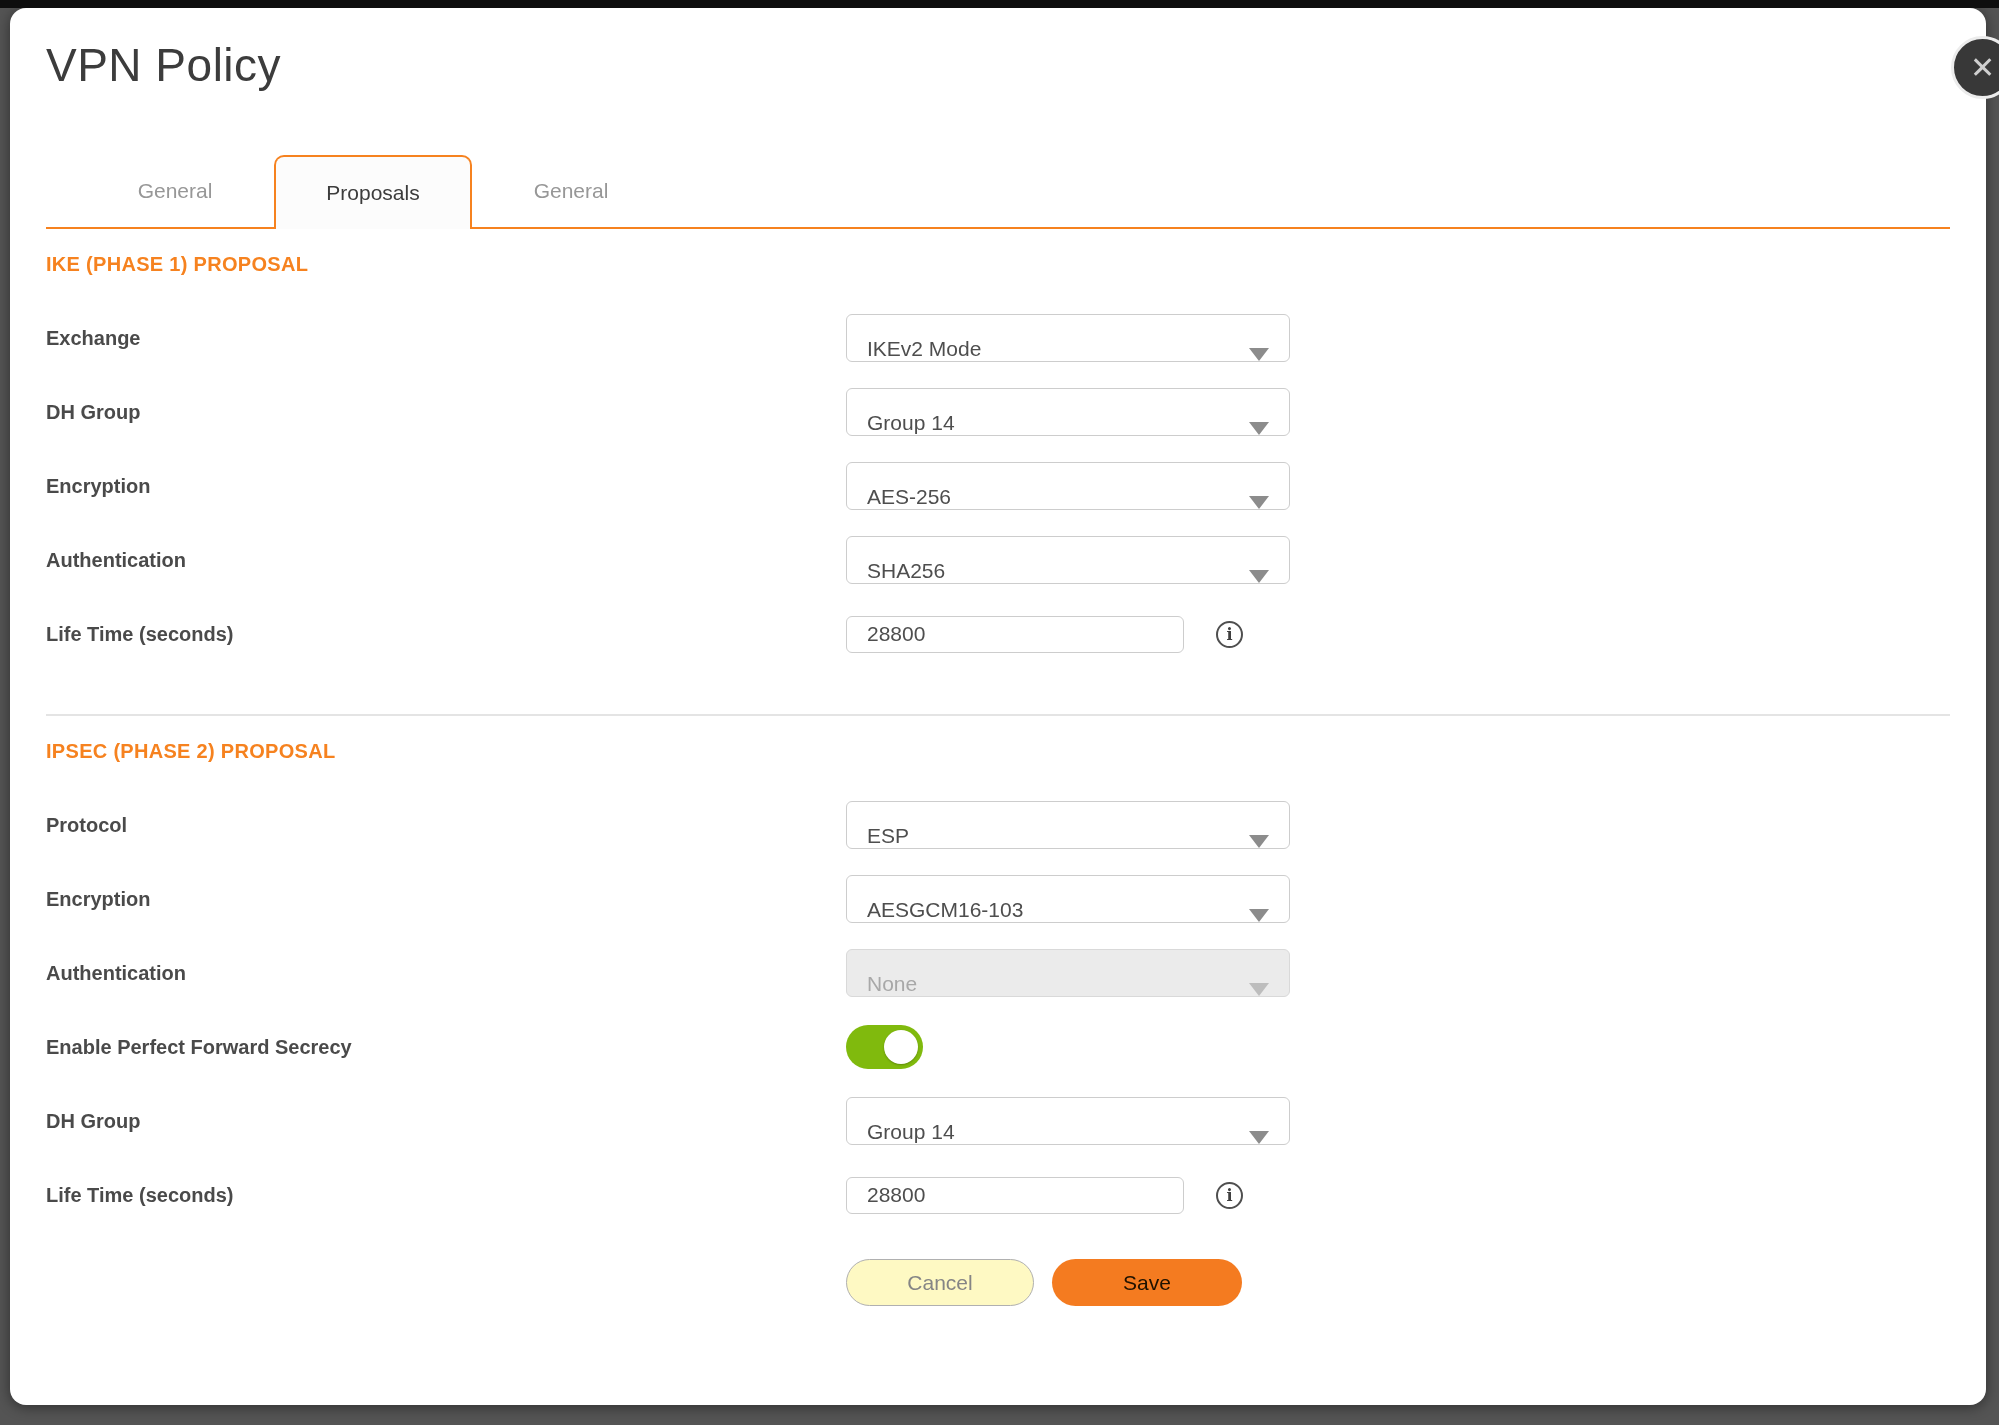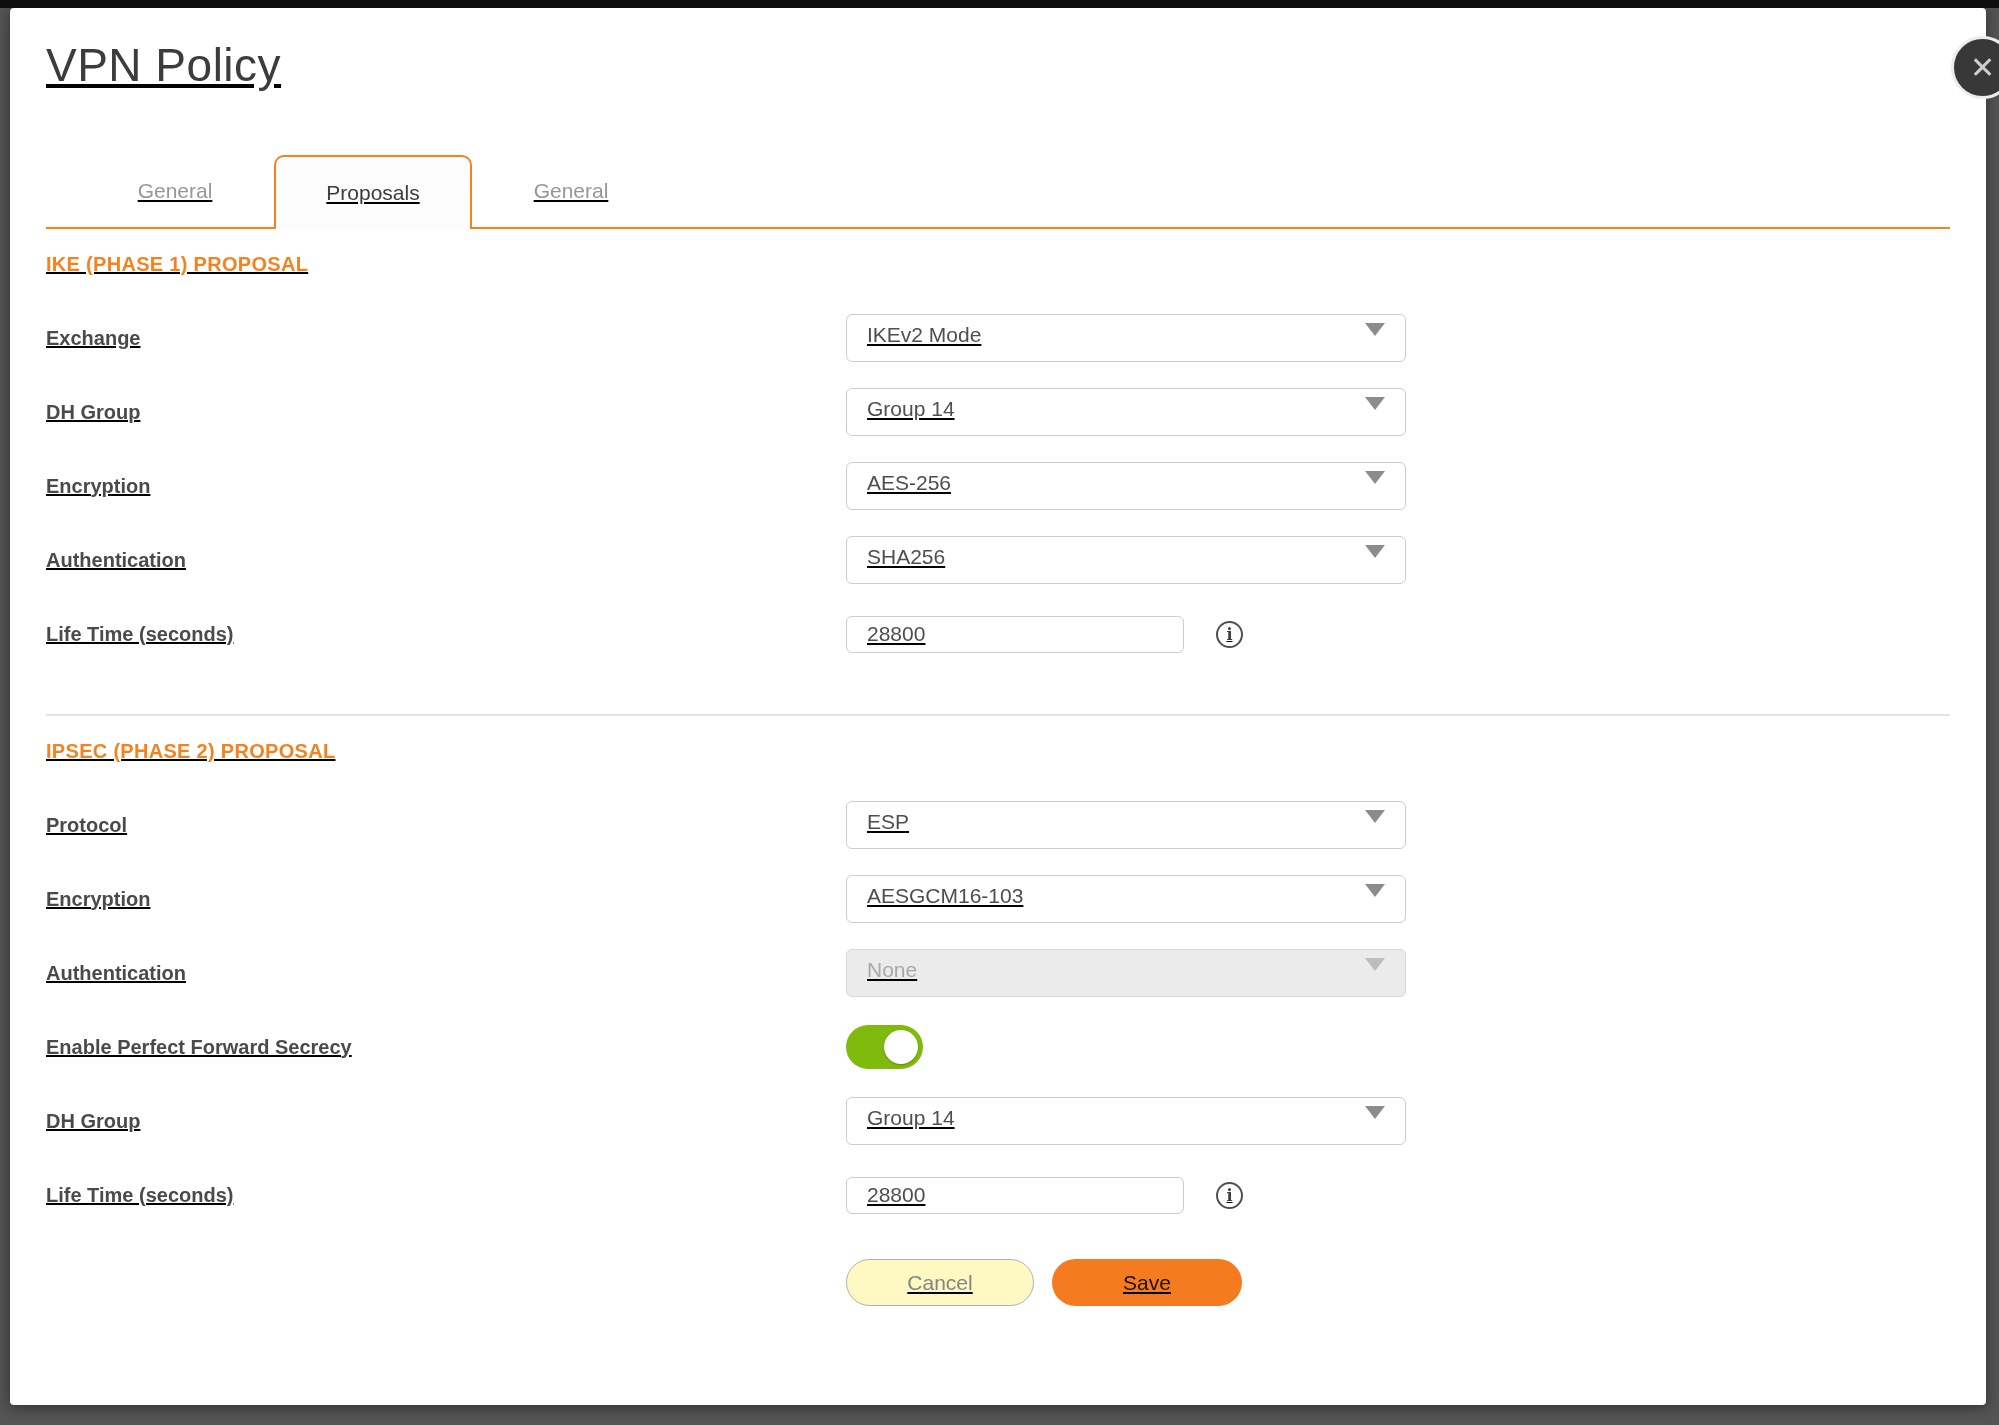--- a/index.html
+++ b/index.html
@@ -8,25 +8,24 @@
     font-family: "Liberation Sans", sans-serif;
     background: #545454;
     position: relative;
   }
   .topstrip {
     position: absolute; top: 0; left: 0; width: 100%; height: 8px;
     background: #0e0e0e; z-index: 3;
   }
   .dialog {
     position: absolute; left: 10px; top: 8px; width: 1976px; height: 1397px;
-    background: #ffffff; border-radius: 4px;
+    background: #ffffff; border-radius: 16px;
     box-shadow: 0 2px 14px rgba(0,0,0,.45);
     padding: 30px 36px 0 36px;
     z-index: 2;
-    text-decoration: underline;
   }
   .close-btn {
     position: absolute; left: 1951px; top: 36px; width: 63px; height: 63px;
     border-radius: 50%; background: #383838; border: 3px solid #ececec;
     color: #cfcfcf; font-size: 30px; line-height: 1;
     display: flex; align-items: center; justify-content: center;
     cursor: pointer; z-index: 4; font-family: "Liberation Sans", sans-serif;
   }
   h1.title {
     font-size: 46px; font-weight: 500; color: #3c3c3c; letter-spacing: .5px;
@@ -50,22 +49,22 @@
     color: var(--accent, #F6821F); letter-spacing: .3px;
   }
   .rows { margin-top: 38px; }
   .row { display: flex; align-items: center; margin-bottom: 26px; min-height: 48px; }
   .lbl {
     flex: 0 0 800px; padding-right: 40px; text-align: left;
     font-size: 20px; font-weight: 700; color: #4a4a4a;
   }
   .ctl { display: flex; align-items: center; }
   .dd {
-    width: 560px; height: 48px; border: 1.5px solid #cdcdcd; border-radius: 6px;
-    background: #fff; display: flex; align-items: flex-start; padding: 8px 20px;
+    width: 444px; height: 48px; border: 1.5px solid #cdcdcd; border-radius: 6px;
+    background: #fff; display: flex; align-items: flex-end; padding: 0 20px;
     font-size: 21px; color: #4e4e4e; cursor: pointer; position: relative;
   }
   .dd .ddv { flex: 1; }
   .dd-arrow {
     width: 0; height: 0; border-left: 10px solid transparent;
     border-right: 10px solid transparent; border-top: 13px solid #8c8c8c;
   }
   .dd.disabled { background: #ebebeb; border-color: #d9d9d9; color: #a8a8a8; cursor: default; }
   .dd.disabled .dd-arrow { border-top-color: #bdbdbd; }
   .txt {

